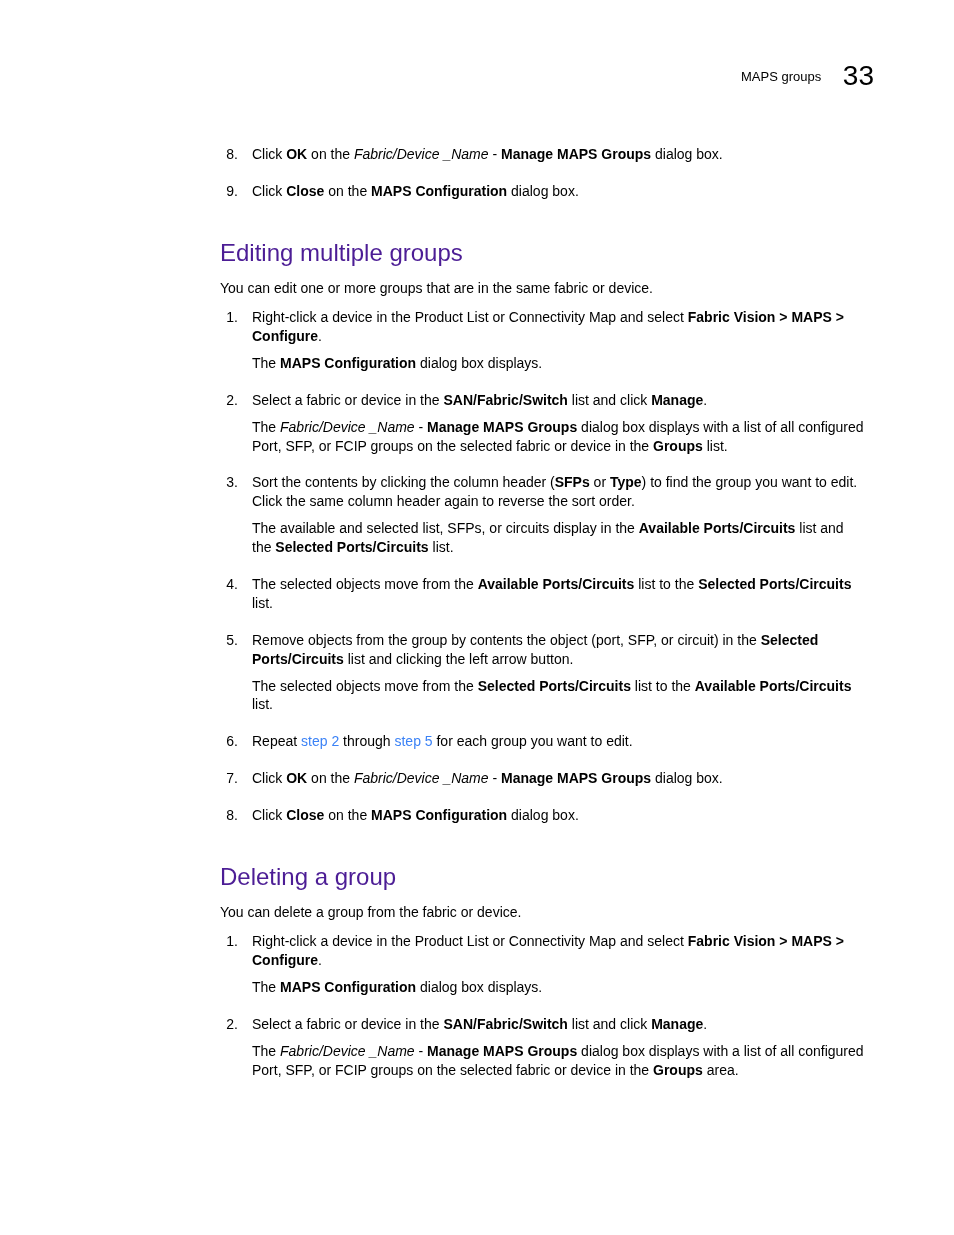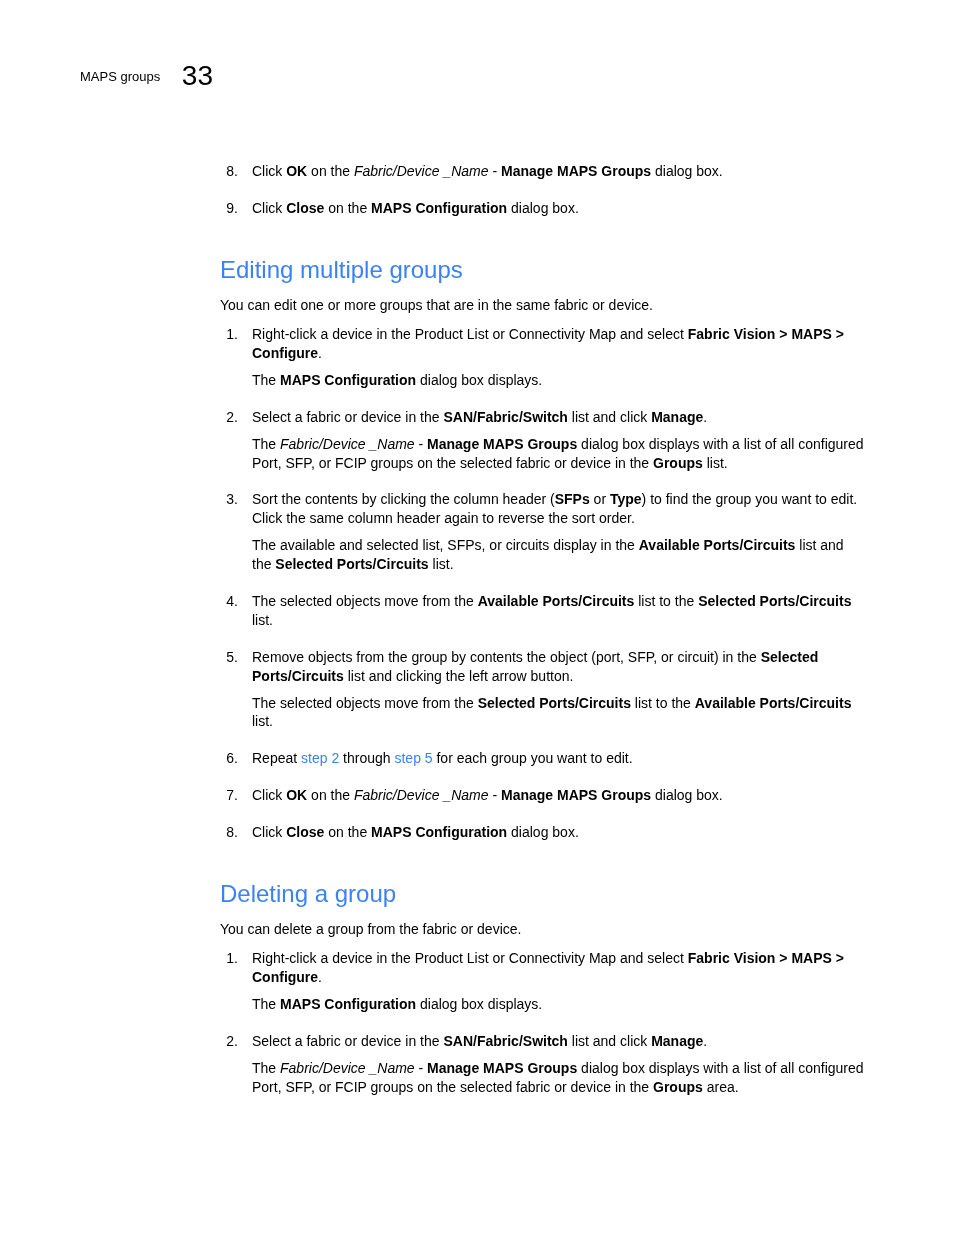--- a/index.html
+++ b/index.html
@@ -9,22 +9,22 @@
     background: #fff;
   }
   .page {
     width: 954px;
     height: 1235px;
     position: relative;
     box-sizing: border-box;
     padding: 60px 80px 60px 80px;
   }
   .header {
-    text-align: left;
-    margin-bottom: 70px;
+    text-align: right;
+    margin-bottom: 53px;
     font-size: 13px;
   }
   .header .chapnum {
     font-size: 28px;
     font-weight: normal;
     font-family: Arial, Helvetica, sans-serif;
     margin-left: 18px;
     vertical-align: middle;
   }
   .header .sect {
@@ -34,21 +34,21 @@
     margin-left: 140px;
     margin-right: 10px;
     font-size: 14px;
     line-height: 1.35;
   }
   h2.section-title {
     font-family: Arial, Helvetica, sans-serif;
     font-weight: normal;
     font-size: 24px;
     margin: 28px 0 10px 0;
-    color: #3b82f6;
+    color: #4c1d95;
   }
   p { margin: 8px 0; }
   .step {
     display: flex;
     gap: 14px;
     margin-top: 10px;
   }
   .step .num {
     min-width: 18px;
     text-align: right;

